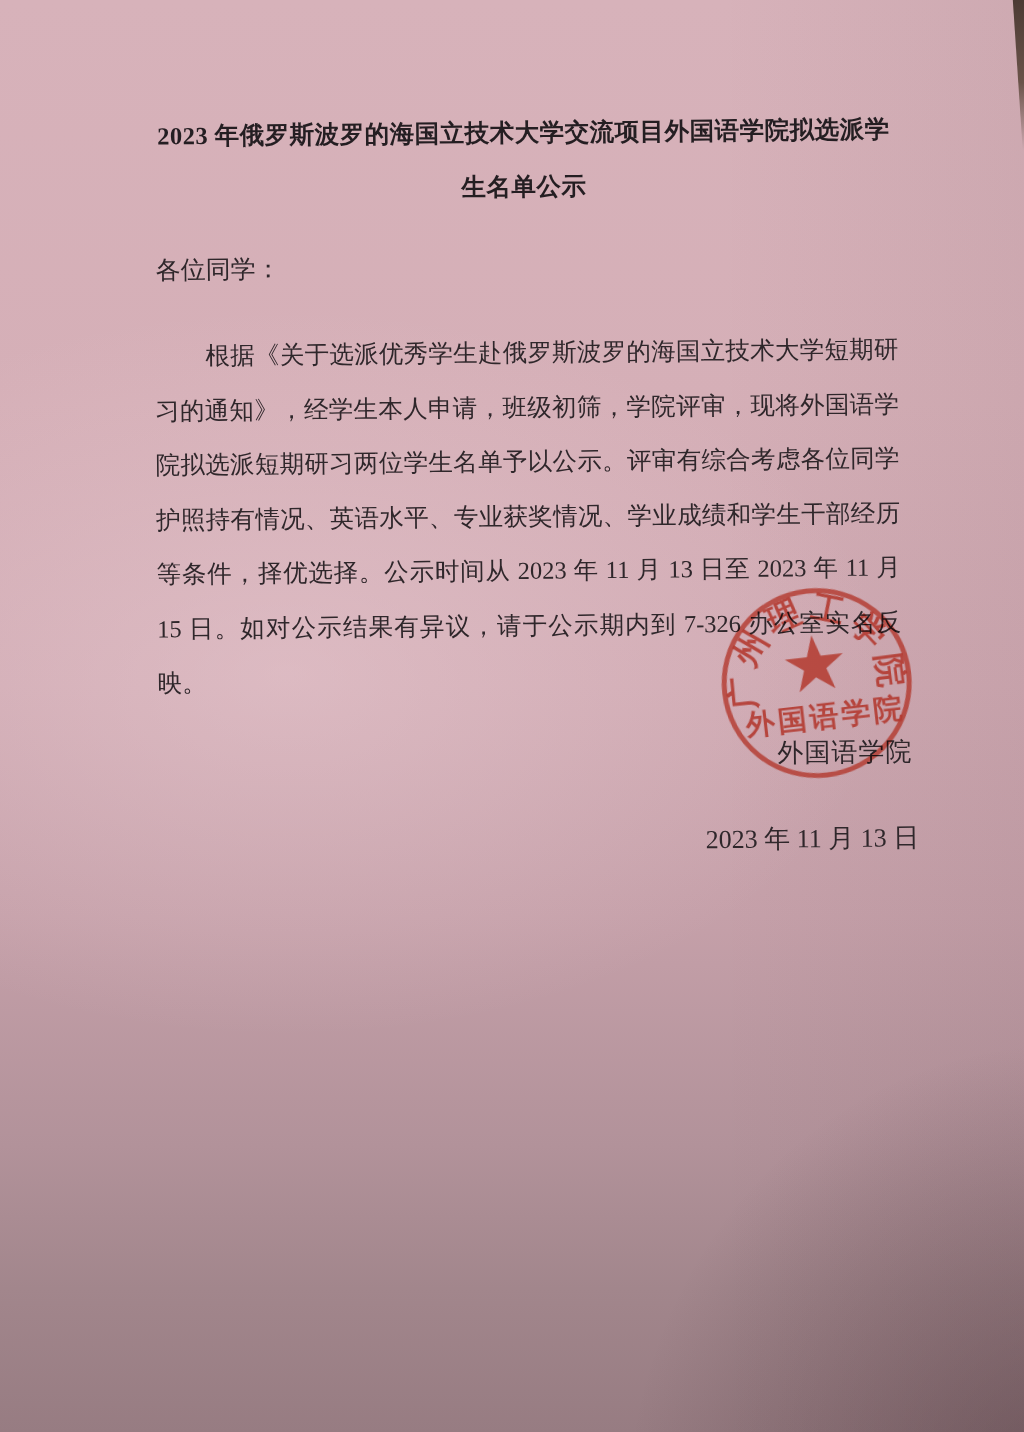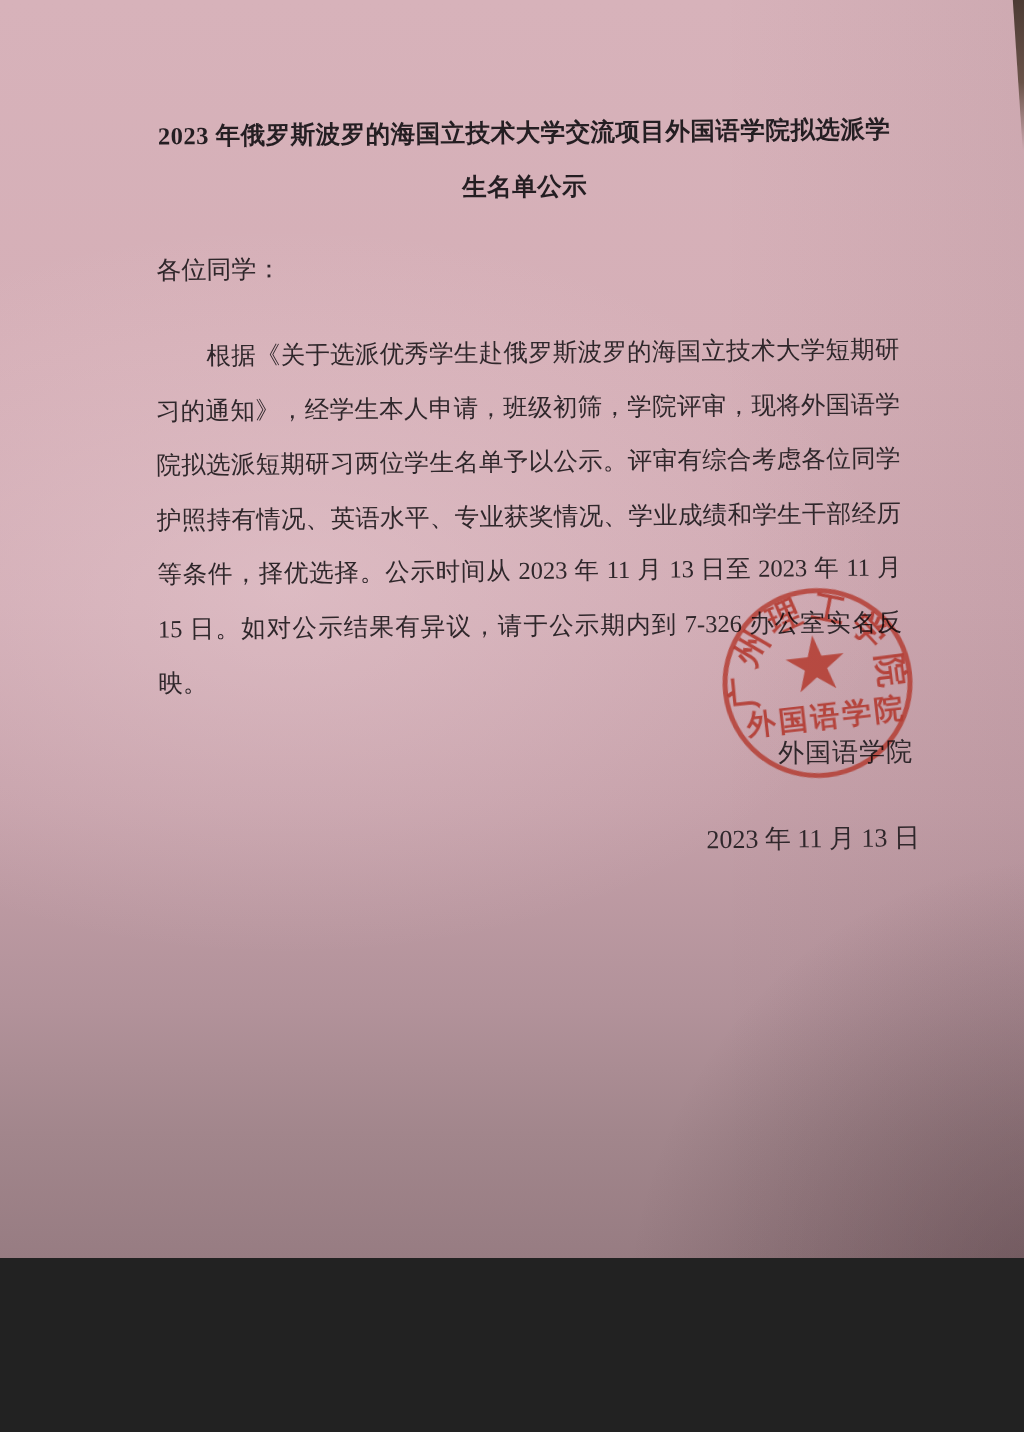--- a/index.html
+++ b/index.html
@@ -1,17 +1,17 @@
 <!DOCTYPE html>
 <html><head>
 <meta charset="utf-8">
 <style>
   html,body{margin:0;padding:0;background:#222;}
   .page{
-    position:relative;width:1024px;height:1258px;overflow:hidden;
+    position:relative;width:1024px;height:1432px;overflow:hidden;
     font-family:"Liberation Serif","DejaVu Serif",serif;
   }
   .paper{
     position:absolute;inset:0;
     background:
       radial-gradient(ellipse 860px 520px at 28% 47%, rgba(240,212,218,0.40), rgba(240,212,218,0) 70%),
       radial-gradient(ellipse 760px 820px at 104% 106%, rgba(58,38,43,0.42), rgba(58,38,43,0) 58%),
       linear-gradient(to right, rgba(0,0,0,0) 70%, rgba(60,38,42,0.06) 100%),
       linear-gradient(to bottom,
         #d7b2ba 0%, #d5afb7 28%, #cfa9b2 48%,

